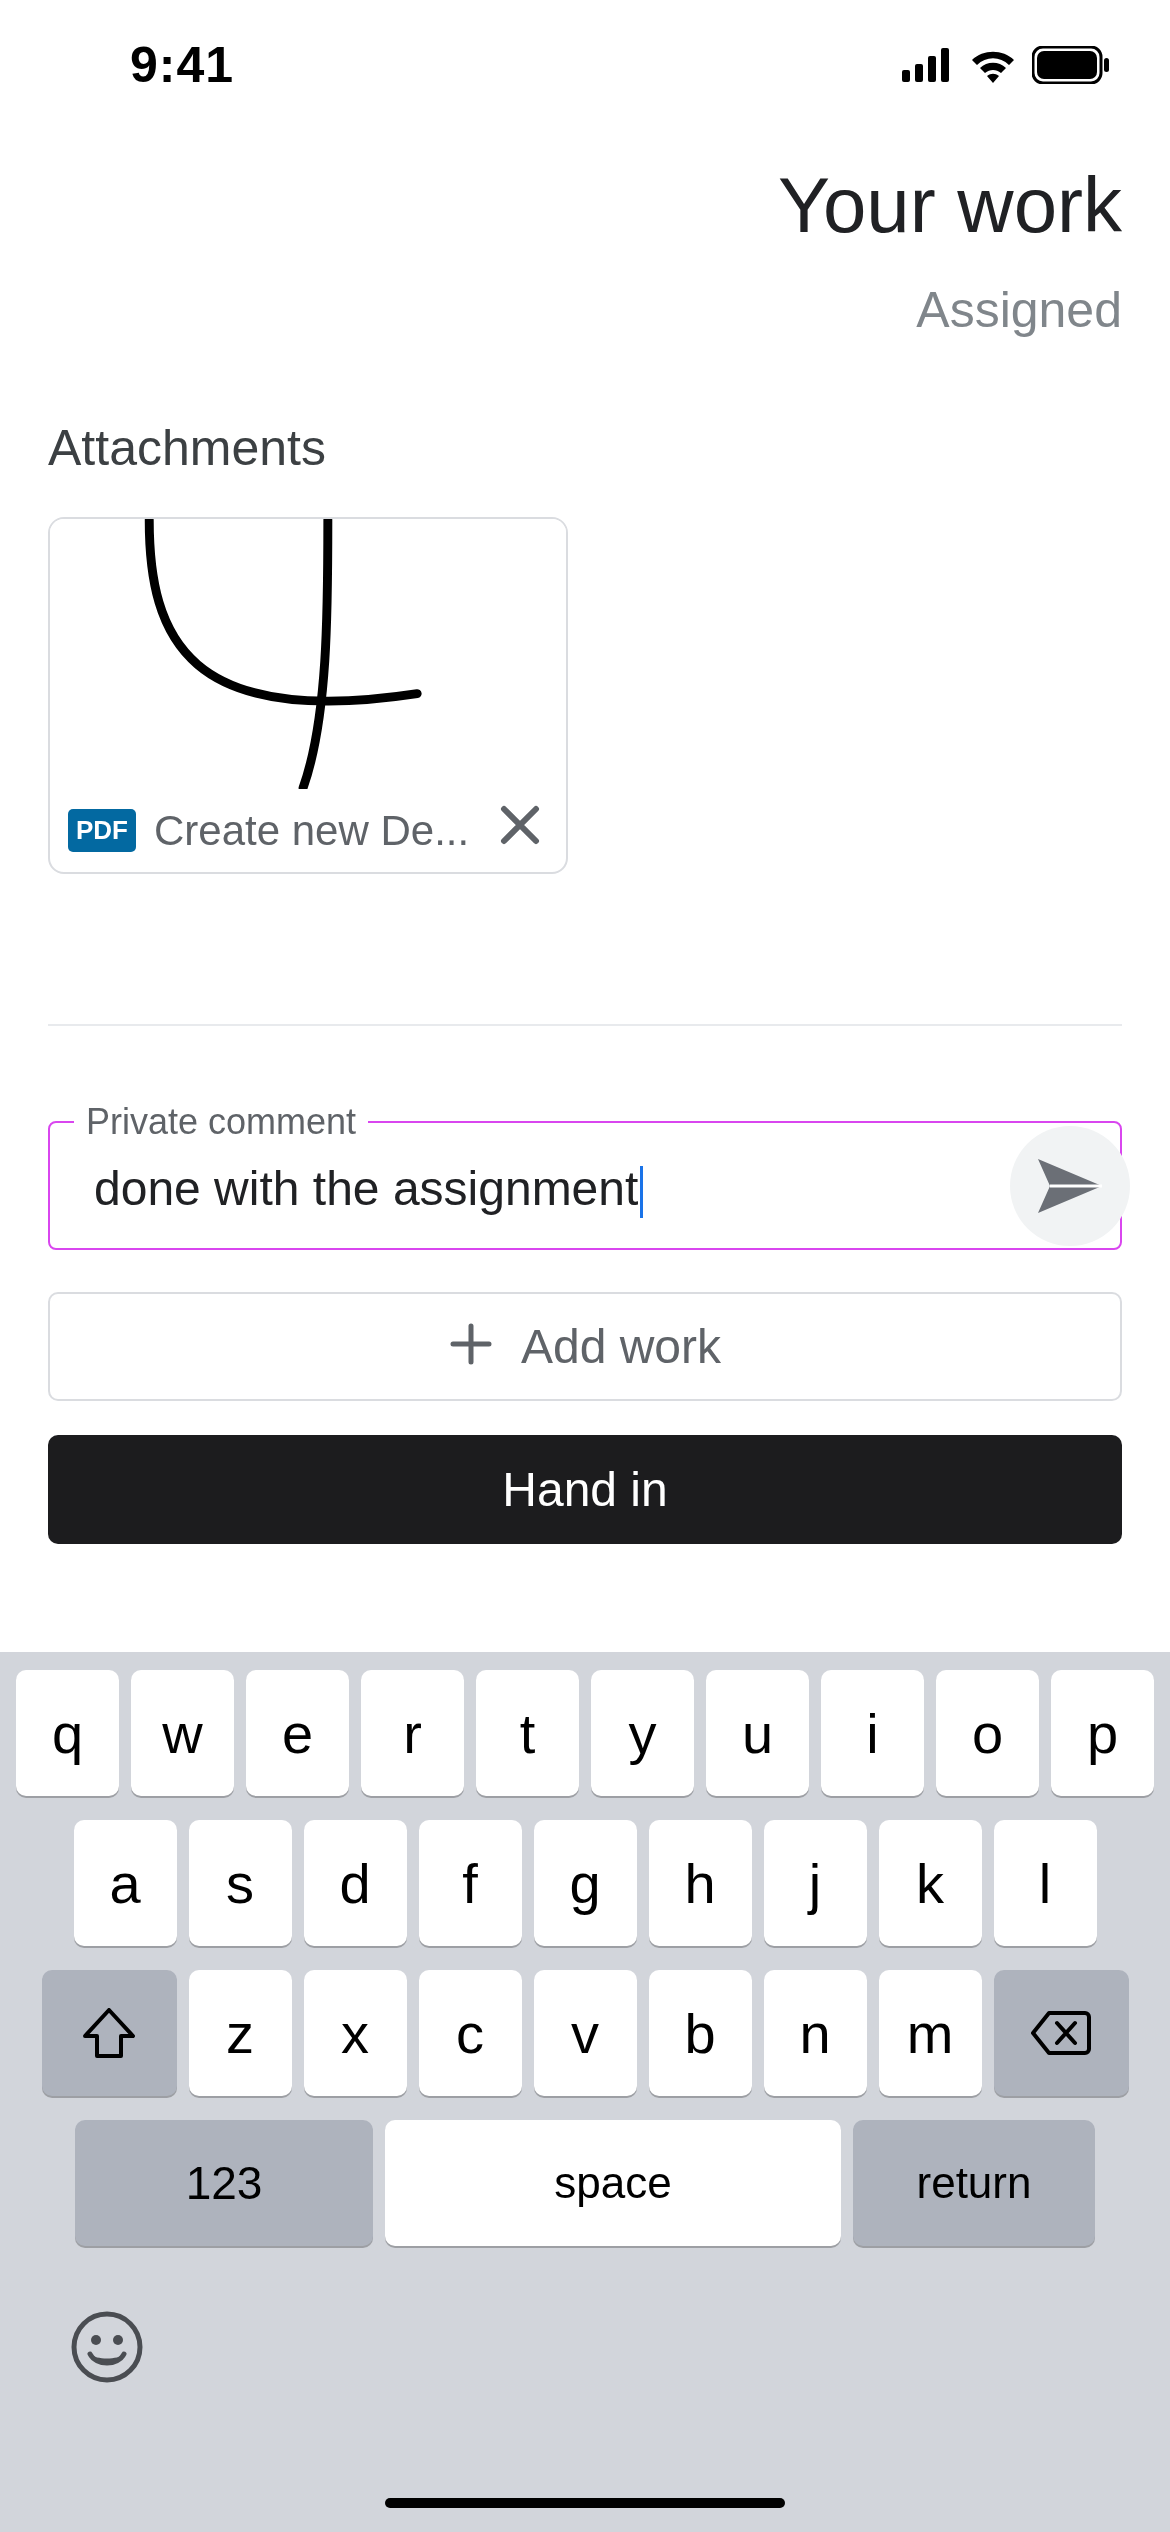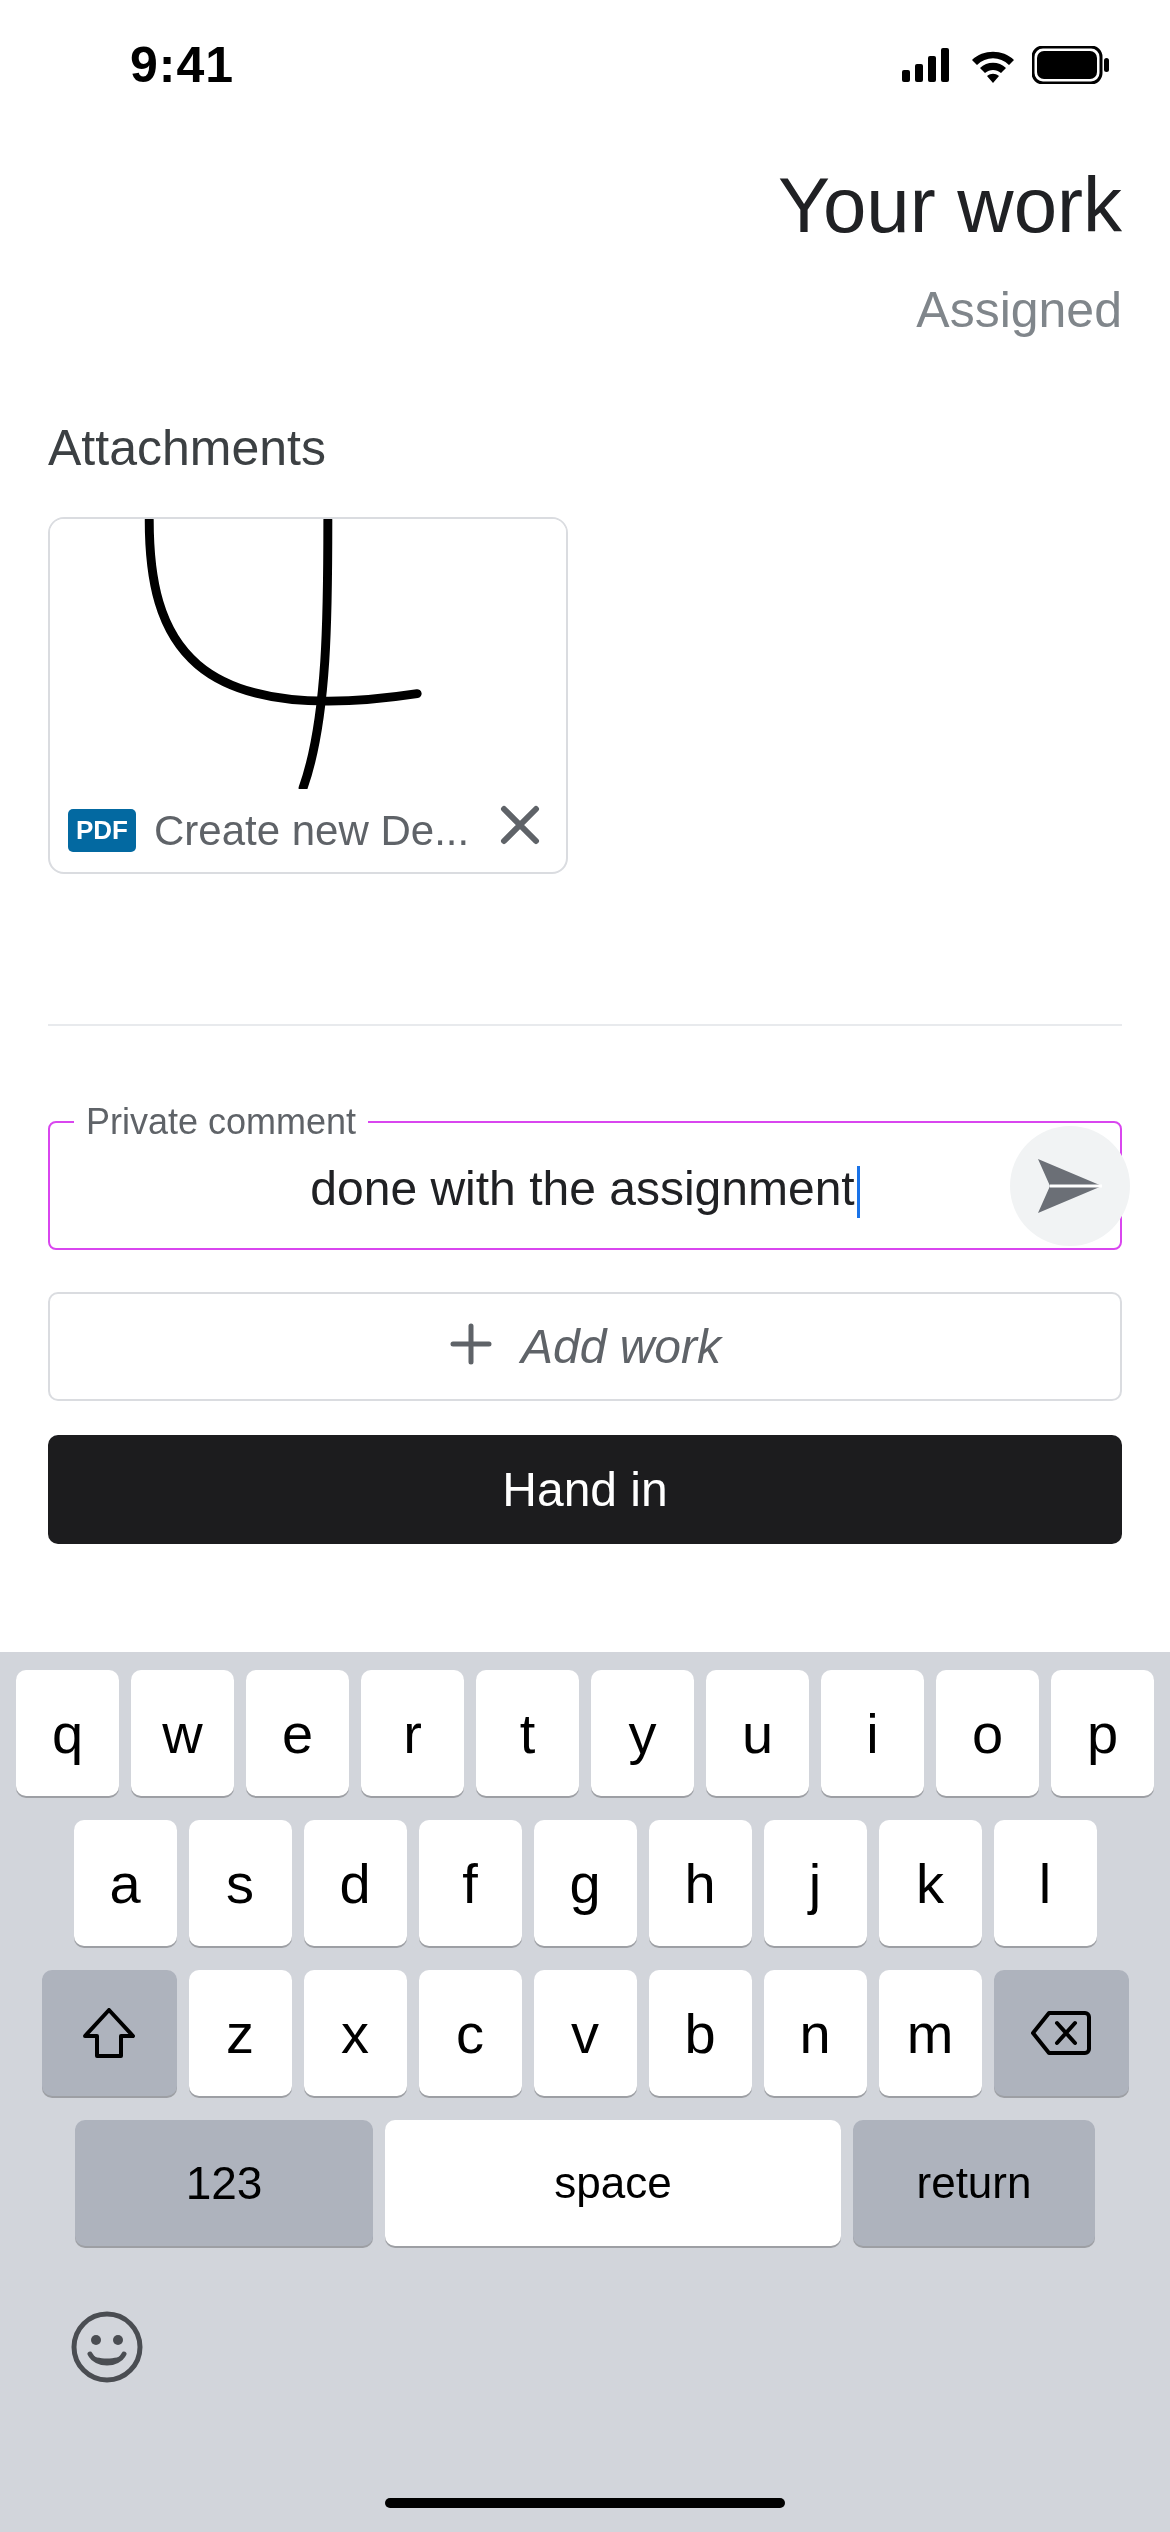--- a/index.html
+++ b/index.html
@@ -20,27 +20,27 @@
   .attachment-thumb { height: 270px; background: #fff; display:flex; align-items:center; justify-content:center; }
   .attachment-footer { display: flex; align-items: center; gap: 18px; padding: 14px 18px; }
   .pdf-badge { background: #0369a1; color: #fff; font-size: 26px; font-weight: 700; padding: 6px 8px; border-radius: 5px; }
   .attachment-name { font-size: 42px; color: #5f6368; flex: 1; white-space: nowrap; overflow: hidden; text-overflow: ellipsis; }
   .attachment-close { color: #5f6368; font-size: 48px; padding: 0 6px; }
   
   .divider { height: 2px; background: #e8eaed; margin: 150px 0 95px 0; }
   
   .comment-fieldset { border: 2px solid #d946ef; border-radius: 8px; padding: 38px 44px 30px; position: relative; margin-top: 50px; }
   .comment-legend { position: absolute; top: -22px; left: 24px; background: #fff; padding: 0 12px; font-size: 36px; color: #5f6368; }
-  .comment-row { display: flex; align-items: center; gap: 20px; text-align: center; }
+  .comment-row { display: flex; align-items: center; gap: 20px; }
   .comment-input { flex: 1; font-size: 48px; border: none; outline: none; color: #202124; }
   .caret { display:inline-block; width:3px; height:52px; background:#1a73e8; vertical-align:middle; margin-left:2px; }
   .send-circle { width: 120px; height: 120px; border-radius: 60px; background: #f1f3f4; display:flex; align-items:center; justify-content:center; position: absolute; right: -10px; top: 50%; transform: translateY(-50%);}
   
   .btn { width: 100%; height: 109px; border-radius: 10px; font-size: 48px; display:flex; align-items:center; justify-content:center; gap: 28px; }
-  .btn-outline { border: 2px solid #dadce0; background: #fff; color: #5f6368; margin-top: 42px; font-style: italic; }
+  .btn-outline { border: 2px solid #dadce0; background: #fff; color: #5f6368; margin-top: 42px; }
   .btn-filled { background: #1c1c1e; color: #fff; margin-top: 34px; border:none; }
   .plus-wrap { font-size: 54px; color: #5f6368; font-weight: 300; }
   
   .keyboard { position: absolute; bottom: 0; left: 0; right: 0; height: 880px; background: #d2d5db; padding: 18px 10px 0; }
   .kb-row { display: flex; justify-content: center; gap: 12px; margin-bottom: 24px; }
   .key { background: #fff; border-radius: 10px; height: 126px; display:flex; align-items:center; justify-content:center; font-size: 56px; color:#000; box-shadow: 0 2px 0 rgba(0,0,0,0.25); }
   .key.letter { width: 103px; }
   .key.wide-shift { width: 135px; background:#aeb3bd; }
   .key.wide-del { width: 135px; background:#aeb3bd; }
   .key.num { width: 298px; background:#aeb3bd; font-size:46px; }

